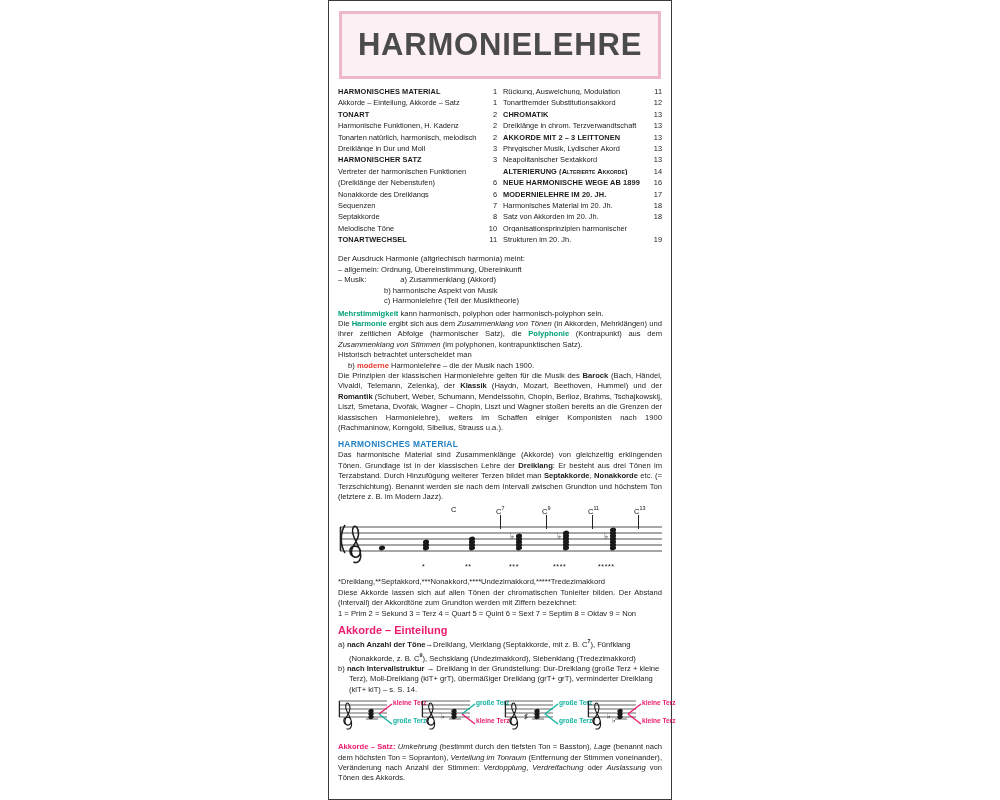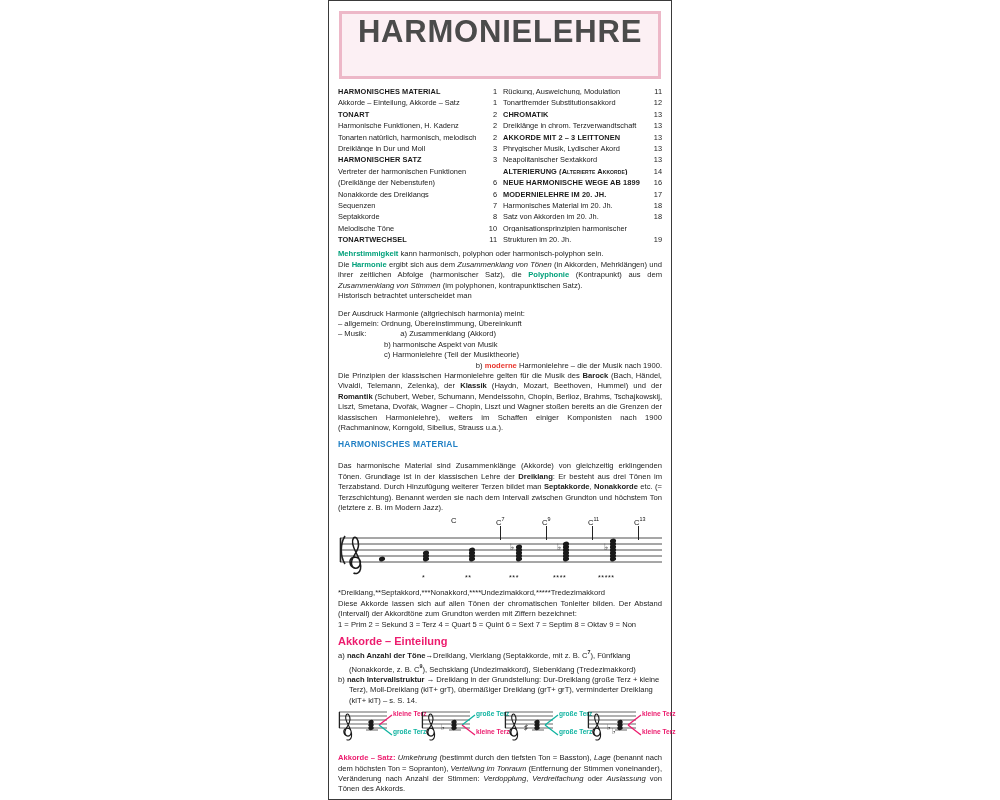--- a/index.html
+++ b/index.html
@@ -3,21 +3,21 @@
 <meta charset="utf-8">
 <style>
   html,body{margin:0;padding:0;background:#ffffff;}
   body{width:1000px;height:800px;font-family:"Liberation Sans",sans-serif;}
   #page{position:absolute;left:328px;top:0px;width:344px;height:800px;
         background:#ffffff;border:1px solid #3a3a3a;box-sizing:border-box;}
   .inner{position:absolute;left:0;top:0;right:0;bottom:0;padding:8px 9px 0 9px;box-sizing:border-box;}
 
   
   #title-banner{border:3px solid #edb8c8;background:#fcf0f4;height:62px;
-      display:flex;justify-content:center;margin:2px 1px 9px 1px;}
+      display:flex;align-items:center;justify-content:center;margin:2px 1px 9px 1px;}
   #title-banner .t{font-size:31px;font-weight:bold;letter-spacing:0.8px;color:#4b4b4b;
       font-family:"Liberation Sans",sans-serif;}
 
   
   #toc{display:flex;gap:6px;font-size:7.4px;color:#1a1a1a;line-height:1.0;}
   .toc-col{flex:1 1 0;}
   .toc-row{display:flex;align-items:baseline;height:11.4px;}
   .toc-row .lbl{flex:1 1 auto;white-space:nowrap;overflow:hidden;}
   .toc-row .pg{flex:0 0 auto;text-align:right;min-width:10px;padding-left:3px;}
   .sc{font-variant:small-caps;font-weight:bold;letter-spacing:0.1px;}
@@ -174,46 +174,46 @@
             <span class="lbl">Organisationsprinzipien harmonischer</span>
             <span class="pg"></span>
           </div>
           <div class="toc-row">
             <span class="lbl">Strukturen im 20. Jh.</span>
             <span class="pg">19</span>
           </div>
         </div>
   </div>
 
-  <div class="body-text" style="margin-top:2px;">
-    <p class="nb"><b class="green">Mehrstimmigkeit</b><span> kann harmonisch, polyphon oder harmonisch-polyphon sein.</span></p>
-    <p><span>Die </span><b class="green">Harmonie</b><span> ergibt sich aus dem </span><i>Zusammenklang von Tönen</i><span> (in Akkorden, Mehrklängen) und ihrer zeitlichen Abfolge (harmonischer Satz), die </span><b class="green">Polyphonie</b><span> (Kontrapunkt) aus dem </span><i>Zusammenklang von Stimmen</i><span> (im polyphonen, kontrapunktischen Satz).</span></p>
-    <p class="nb">Historisch betrachtet unterscheidet man</p>
-  </div>
-
   <div class="body-text nb">
     <p>Der Ausdruck Harmonie (altgriechisch harmonía) meint:</p>
     <p>– allgemein: Ordnung, Übereinstimmung, Übereinkunft</p>
     <p>
       <span>– Musik:</span><span style="display:inline-block;width:34px"></span><span>a) Zusammenklang (Akkord)</span>
     </p>
     <p class="ind2">b) harmonische Aspekt von Musik</p>
     <p class="ind2">c) Harmonielehre (Teil der Musiktheorie)</p>
   </div>
 
+  <div class="body-text" style="margin-top:2px;">
+    <p class="nb"><b class="green">Mehrstimmigkeit</b><span> kann harmonisch, polyphon oder harmonisch-polyphon sein.</span></p>
+    <p><span>Die </span><b class="green">Harmonie</b><span> ergibt sich aus dem </span><i>Zusammenklang von Tönen</i><span> (in Akkorden, Mehrklängen) und ihrer zeitlichen Abfolge (harmonischer Satz), die </span><b class="green">Polyphonie</b><span> (Kontrapunkt) aus dem </span><i>Zusammenklang von Stimmen</i><span> (im polyphonen, kontrapunktischen Satz).</span></p>
+    <p class="nb">Historisch betrachtet unterscheidet man</p>
+  </div>
+
   <div class="body-text nb" style="margin-top:0;">
-    <p class="ind3" style="padding-left:22px;text-indent:-12px;text-align:right;"><span>b) </span><b class="red">moderne</b><span> Harmonielehre – die der Musik nach 1900.</span></p>
+    <p class="ind3" style="padding-left:22px;text-indent:-12px;"><span>b) </span><b class="red">moderne</b><span> Harmonielehre – die der Musik nach 1900.</span></p>
   </div>
 
   <div class="body-text" style="margin-top:0;">
     <p><span>Die Prinzipien der klassischen Harmonielehre gelten für die Musik des </span><b>Barock</b><span> (Bach, Händel, Vivaldi, Telemann, Zelenka), der </span><b>Klassik</b><span> (Haydn, Mozart, Beethoven, Hummel) und der </span><b>Romantik</b><span> (Schubert, Weber, Schumann, Mendelssohn, Chopin, Berlioz, Brahms, Tschajkowskij, Liszt, Smetana, Dvořák, Wagner – Chopin, Liszt und Wagner stoßen bereits an die Grenzen der klassischen Harmonielehre), weiters im Schaffen einiger Komponisten nach 1900 (Rachmaninow, Korngold, Sibelius, Strauss u.a.).</span></p>
   </div>
 
   <div class="blue-h">HARMONISCHES MATERIAL</div>
-  <div class="body-text" style="margin-top:12px;">
+  <div class="body-text" style="margin-top:1px;">
     <p><span>Das harmonische Material sind Zusammenklänge (Akkorde) von gleichzeitig erklingenden Tönen. Grundlage ist in der klassischen Lehre der </span><b>Dreiklang</b><span>: Er besteht aus drei Tönen im Terzabstand. Durch Hinzufügung weiterer Terzen bildet man </span><b>Septakkorde</b><span>, </span><b>Nonakkorde</b><span> etc. (= Terzschichtung). Benannt werden sie nach dem Intervall zwischen Grundton und höchstem Ton (letztere z. B. im Modern Jazz).</span></p>
   </div>
 
   <div id="bigstaff-wrap">
 
     <div class="chordlabel" style="left:113px;top:0px;"><span>C</span></div>
     <div class="chordlabel" style="left:158px;top:0px;"><span>C</span><sup>7</sup></div>
     <div class="chordlabel" style="left:204px;top:0px;"><span>C</span><sup>9</sup></div>
     <div class="chordlabel" style="left:250px;top:0px;"><span>C</span><sup>11</sup></div>
     <div class="chordlabel" style="left:296px;top:0px;"><span>C</span><sup>13</sup></div>

